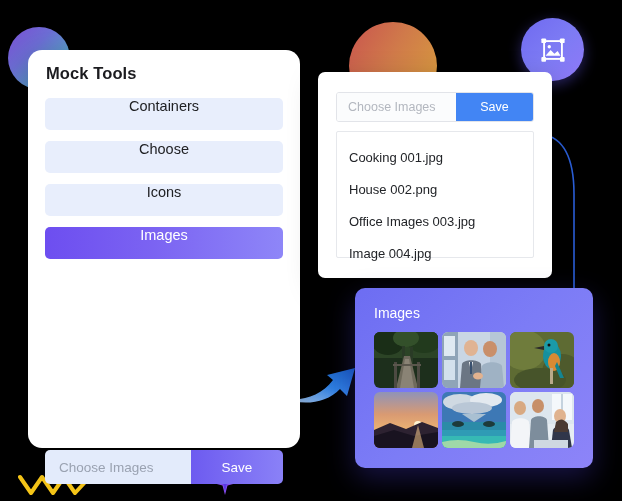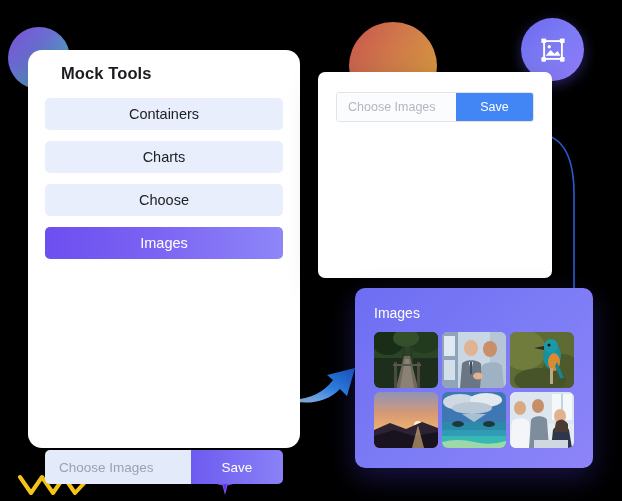--- a/index.html
+++ b/index.html
@@ -35,29 +35,29 @@
   #curve-connector{left:540px;top:128px;width:80px;height:180px;}
 
   
   #mock-tools-panel{
     position:absolute;left:28px;top:50px;width:272px;height:398px;
     background:#ffffff;border-radius:14px;
     box-shadow:0 10px 34px rgba(0,0,0,.30);
     padding:0;box-sizing:border-box;
   }
   #mock-tools-title{
-    position:absolute;left:33px;top:14px;
+    position:absolute;left:18px;top:14px;
     font-size:16.5px;font-weight:700;color:#1b1b1f;letter-spacing:.1px;
   }
   #tool-list{
     position:absolute;left:17px;top:48px;width:238px;
   }
   .tool-item{
     height:32px;border-radius:5px;background:#e8eefc;
-    display:flex;align-items:center;justify-content:center;
+    display:flex;justify-content:center;
     font-size:14.5px;color:#202124;margin-bottom:11px;
   }
   .tool-item.active{
     background:linear-gradient(90deg,#6d4ef0 0%,#7b63f2 45%,#8e86f8 100%);
     color:#ffffff;
   }
 
   #tools-upload-row{
     position:absolute;left:17px;top:400px;width:238px;height:34px;
     display:flex;border-radius:5px;overflow:hidden;
@@ -175,42 +175,56 @@
 </div>
 
 <div id="mock-tools-panel">
   <div id="mock-tools-title">Mock Tools</div>
 
   <div id="tool-list">
     <div class="tool-item">
       <span>Containers</span>
     </div>
     <div class="tool-item">
-      <span>Charts</span>
+      <span>Choose</span>
     </div>
     <div class="tool-item">
-      <span>Choose</span>
+      <span>Icons</span>
     </div>
     <div class="tool-item active">
       <span>Images</span>
     </div>
   </div>
 
   <div id="tools-upload-row">
     <div id="tools-choose-field">Choose Images</div>
     <div id="tools-save-button">Save</div>
   </div>
 </div>
 
 <div id="file-panel">
   <div id="file-upload-row">
     <div id="file-choose-field">Choose Images</div>
     <div id="file-save-button">Save</div>
   </div>
 
+  <div id="file-list">
+    <div class="file-row">
+      <span>Cooking 001.jpg</span>
+    </div>
+    <div class="file-row">
+      <span>House 002.png</span>
+    </div>
+    <div class="file-row">
+      <span>Office Images 003.jpg</span>
+    </div>
+    <div class="file-row">
+      <span>Image 004.jpg</span>
+    </div>
+  </div>
 </div>
 
 <div id="gallery-panel">
   <div id="gallery-title">Images</div>
 
   <div id="gallery-grid">
 
     <div class="thumb">
       <svg viewBox="0 0 64 56" preserveAspectRatio="none" aria-hidden="true">
         <rect width="64" height="56" fill="#1d2f1c"></rect>

